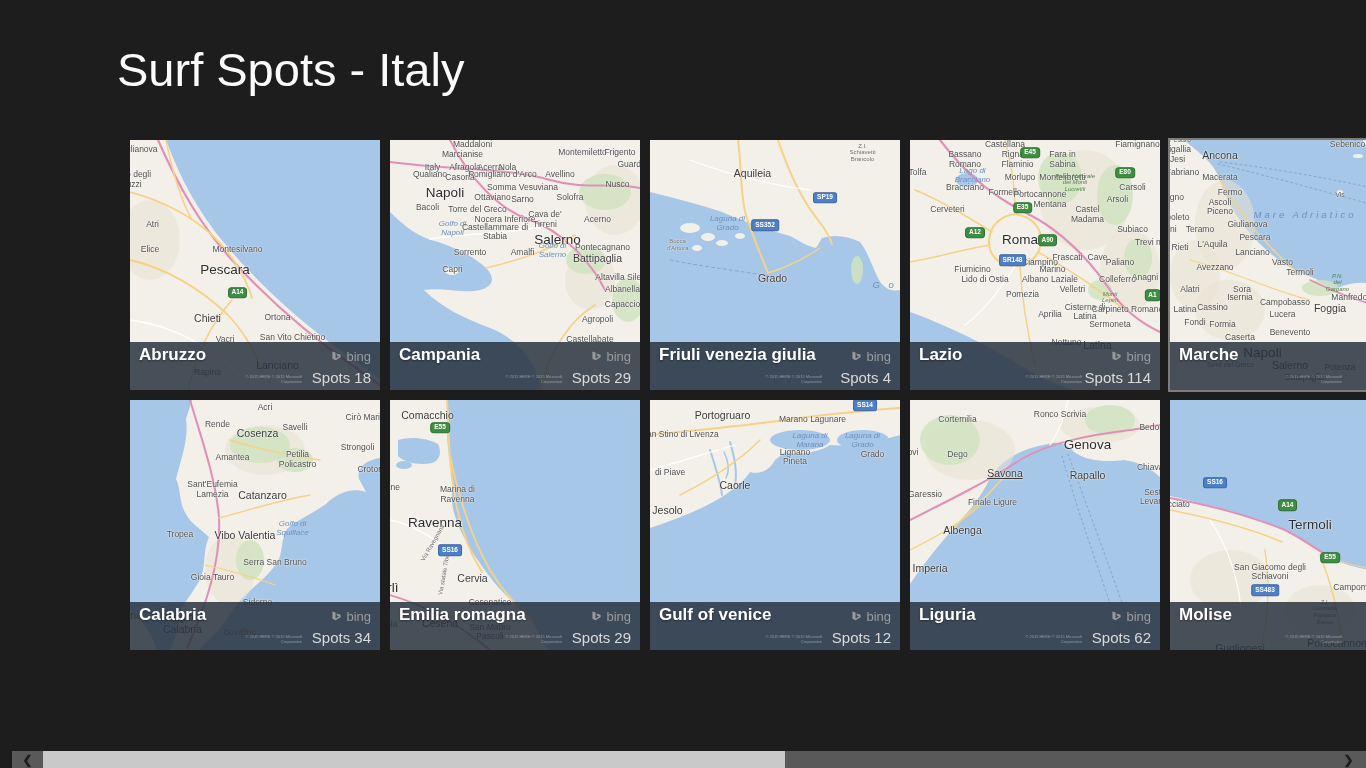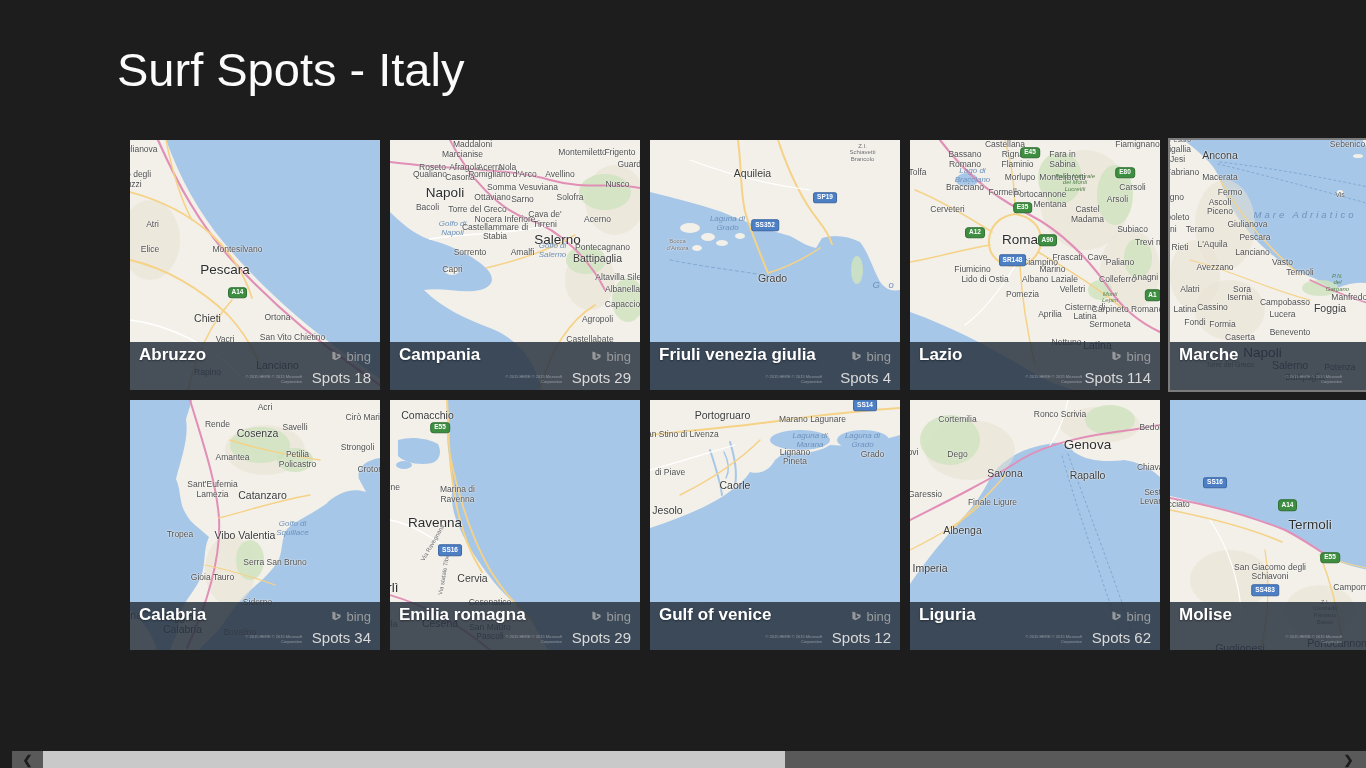--- a/index.html
+++ b/index.html
@@ -103,21 +103,21 @@
         <ellipse cx="4" cy="70" rx="5" ry="3" fill="#f3f0e9"></ellipse>
         <path d="M0,22 C60,30 120,28 160,40 C195,50 225,42 250,48" fill="none" stroke="#e28fb7" stroke-width="2" stroke-linecap="round"></path>
         <path d="M60,0 C80,40 110,70 140,80 C170,90 200,120 215,150" fill="none" stroke="#e28fb7" stroke-width="2" stroke-linecap="round"></path>
         <path d="M150,250 C160,210 180,180 205,165" fill="none" stroke="#f5d286" stroke-width="1.8" stroke-linecap="round"></path>
         <path d="M96,128 C130,120 160,110 185,95" fill="none" stroke="#f5d286" stroke-width="1.5" stroke-linecap="round"></path>
         <path d="M40,99 C80,92 120,95 160,85" fill="none" stroke="#ffffff" stroke-width="1.5" stroke-linecap="round"></path>
       </svg>
     <div class="labels">
         <div class="ml t" style="left: 33%; top: 2%;">Maddaloni</div>
         <div class="ml t" style="left: 29%; top: 6%;">Marcianise</div>
-        <div class="ml t" style="left: 17%; top: 11%;">Roseto</div>
+        <div class="ml t" style="left: 17%; top: 11%;">Italy</div>
         <div class="ml t" style="left: 30%; top: 11%;">Afragola</div>
         <div class="ml t" style="left: 40%; top: 11%;">Acerra</div>
         <div class="ml t" style="left: 47%; top: 11%;">Nola</div>
         <div class="ml t" style="left: 16%; top: 14%;">Qualiano</div>
         <div class="ml t" style="left: 28%; top: 15%;">Casoria</div>
         <div class="ml t" style="left: 45%; top: 14%;">Pomigliano d'Arco</div>
         <div class="ml t" style="left: 68%; top: 14%;">Avellino</div>
         <div class="ml t" style="left: 53%; top: 19%;">Somma Vesuviana</div>
         <div class="ml t" style="left: 77%; top: 5%;">Montemiletto</div>
         <div class="ml t" style="left: 92%; top: 5%;">Frigento</div>
@@ -519,21 +519,21 @@
         <path d="M152,56 C170,120 195,185 215,250" fill="none" stroke="#7fa8d2" stroke-width="1" stroke-linecap="round" stroke-dasharray="2,3"></path>
         <path d="M158,54 C180,115 205,180 228,250" fill="none" stroke="#7fa8d2" stroke-width="1" stroke-linecap="round" stroke-dasharray="2,3"></path>
       </svg>
     <div class="labels">
         <div class="ml t" style="left: 19%; top: 8%;">Cortemilia</div>
         <div class="ml t" style="left: 60%; top: 6%;">Ronco Scrivia</div>
         <div class="ml c" style="left: 71%; top: 18%;">Genova</div>
         <div class="ml t" style="left: 98%; top: 11%;">Bedonia</div>
         <div class="ml t" style="left: 19%; top: 22%;">Dego</div>
         <div class="ml t" style="left: 0%; top: 21%;">Novi</div>
-        <div class="ml tl" style="left: 38%; top: 29%;">Savona</div>
+        <div class="ml tl" style="left: 38%; top: 29%; text-decoration: underline;">Savona</div>
         <div class="ml tl" style="left: 71%; top: 30%;">Rapallo</div>
         <div class="ml t" style="left: 97%; top: 27%;">Chiavari</div>
         <div class="ml t" style="left: 6%; top: 38%;">Garessio</div>
         <div class="ml t" style="left: 33%; top: 41%;">Finale Ligure</div>
         <div class="ml t" style="left: 98%; top: 39%;">Sestri
 Levante</div>
         <div class="ml tl" style="left: 21%; top: 52%;">Albenga</div>
         <div class="ml tl" style="left: 8%; top: 67%;">Imperia</div>
       </div>
     <div class="tile-bar">

